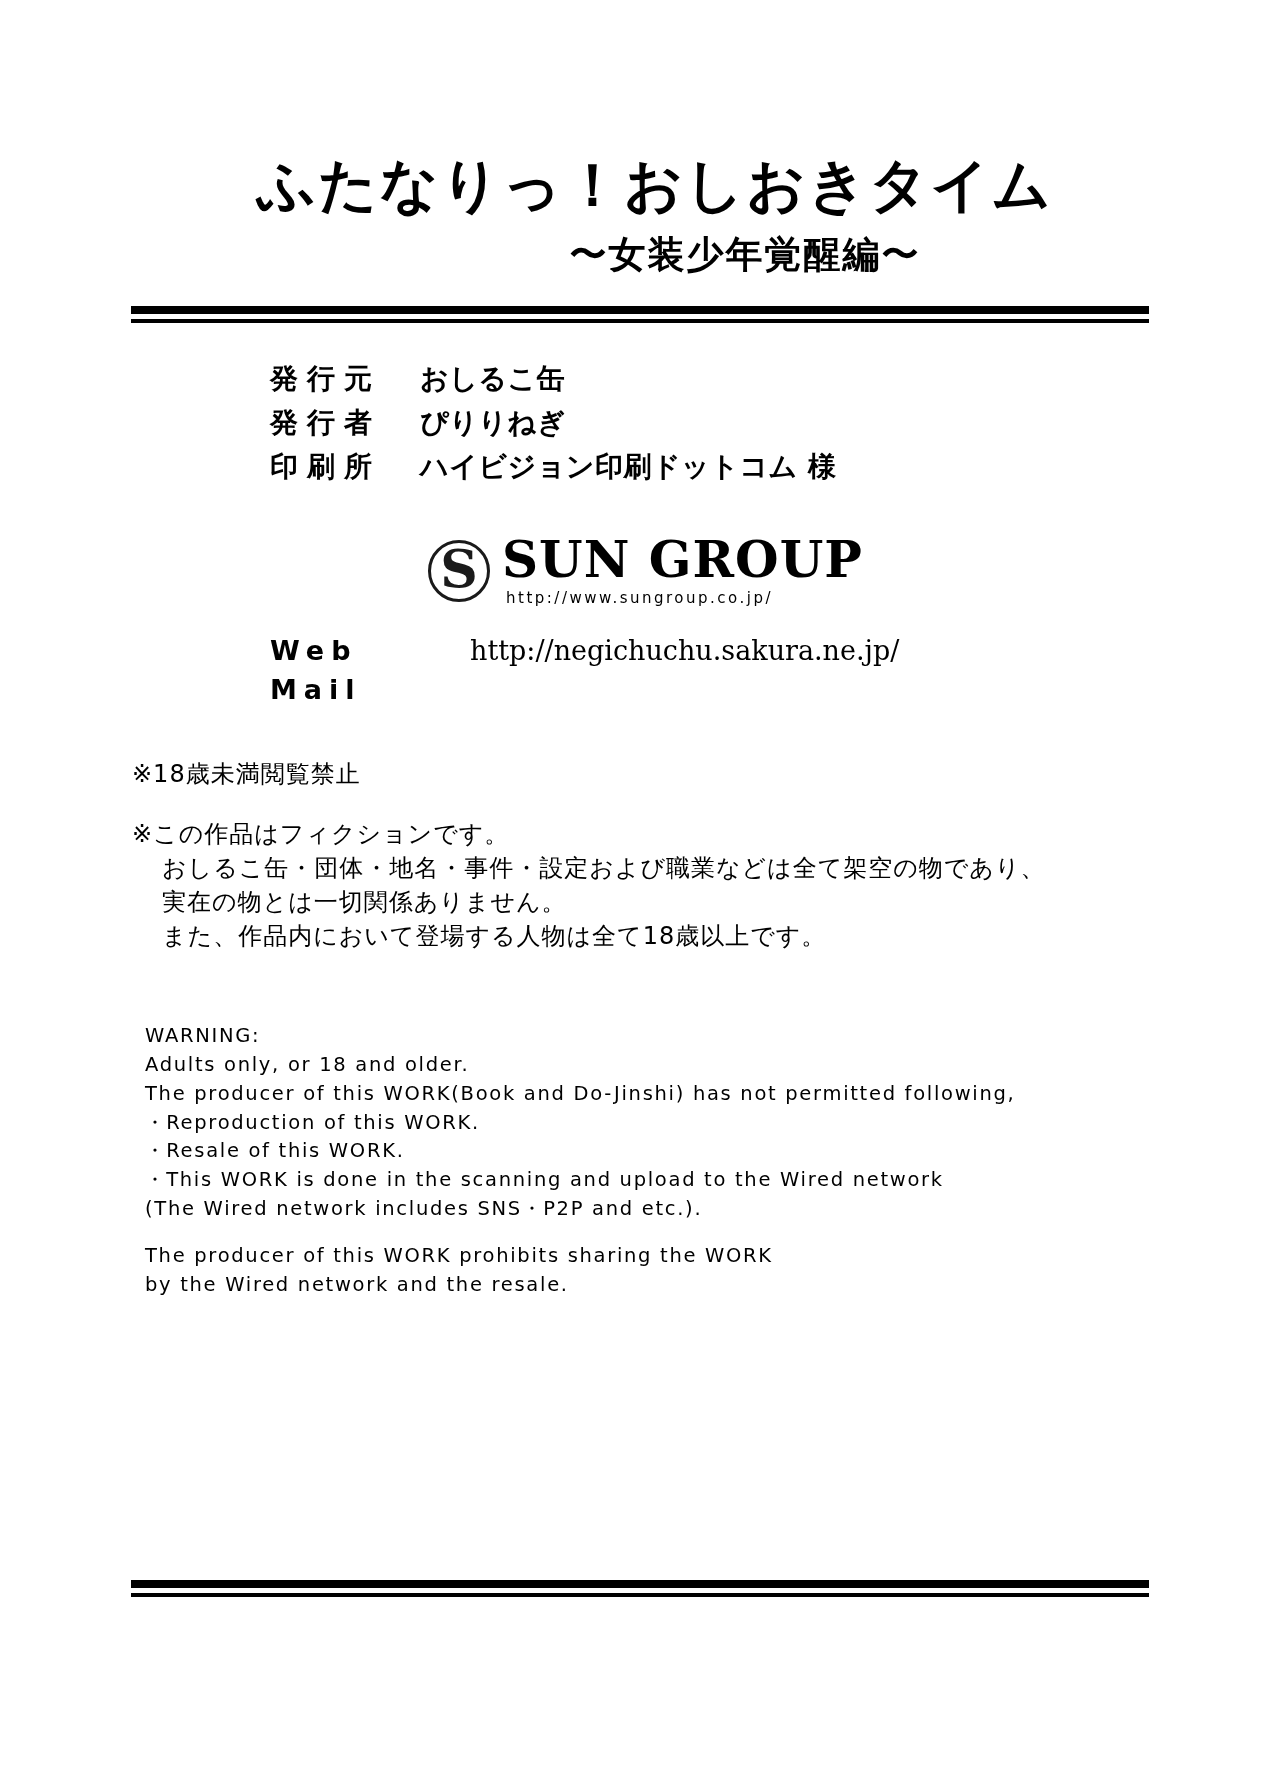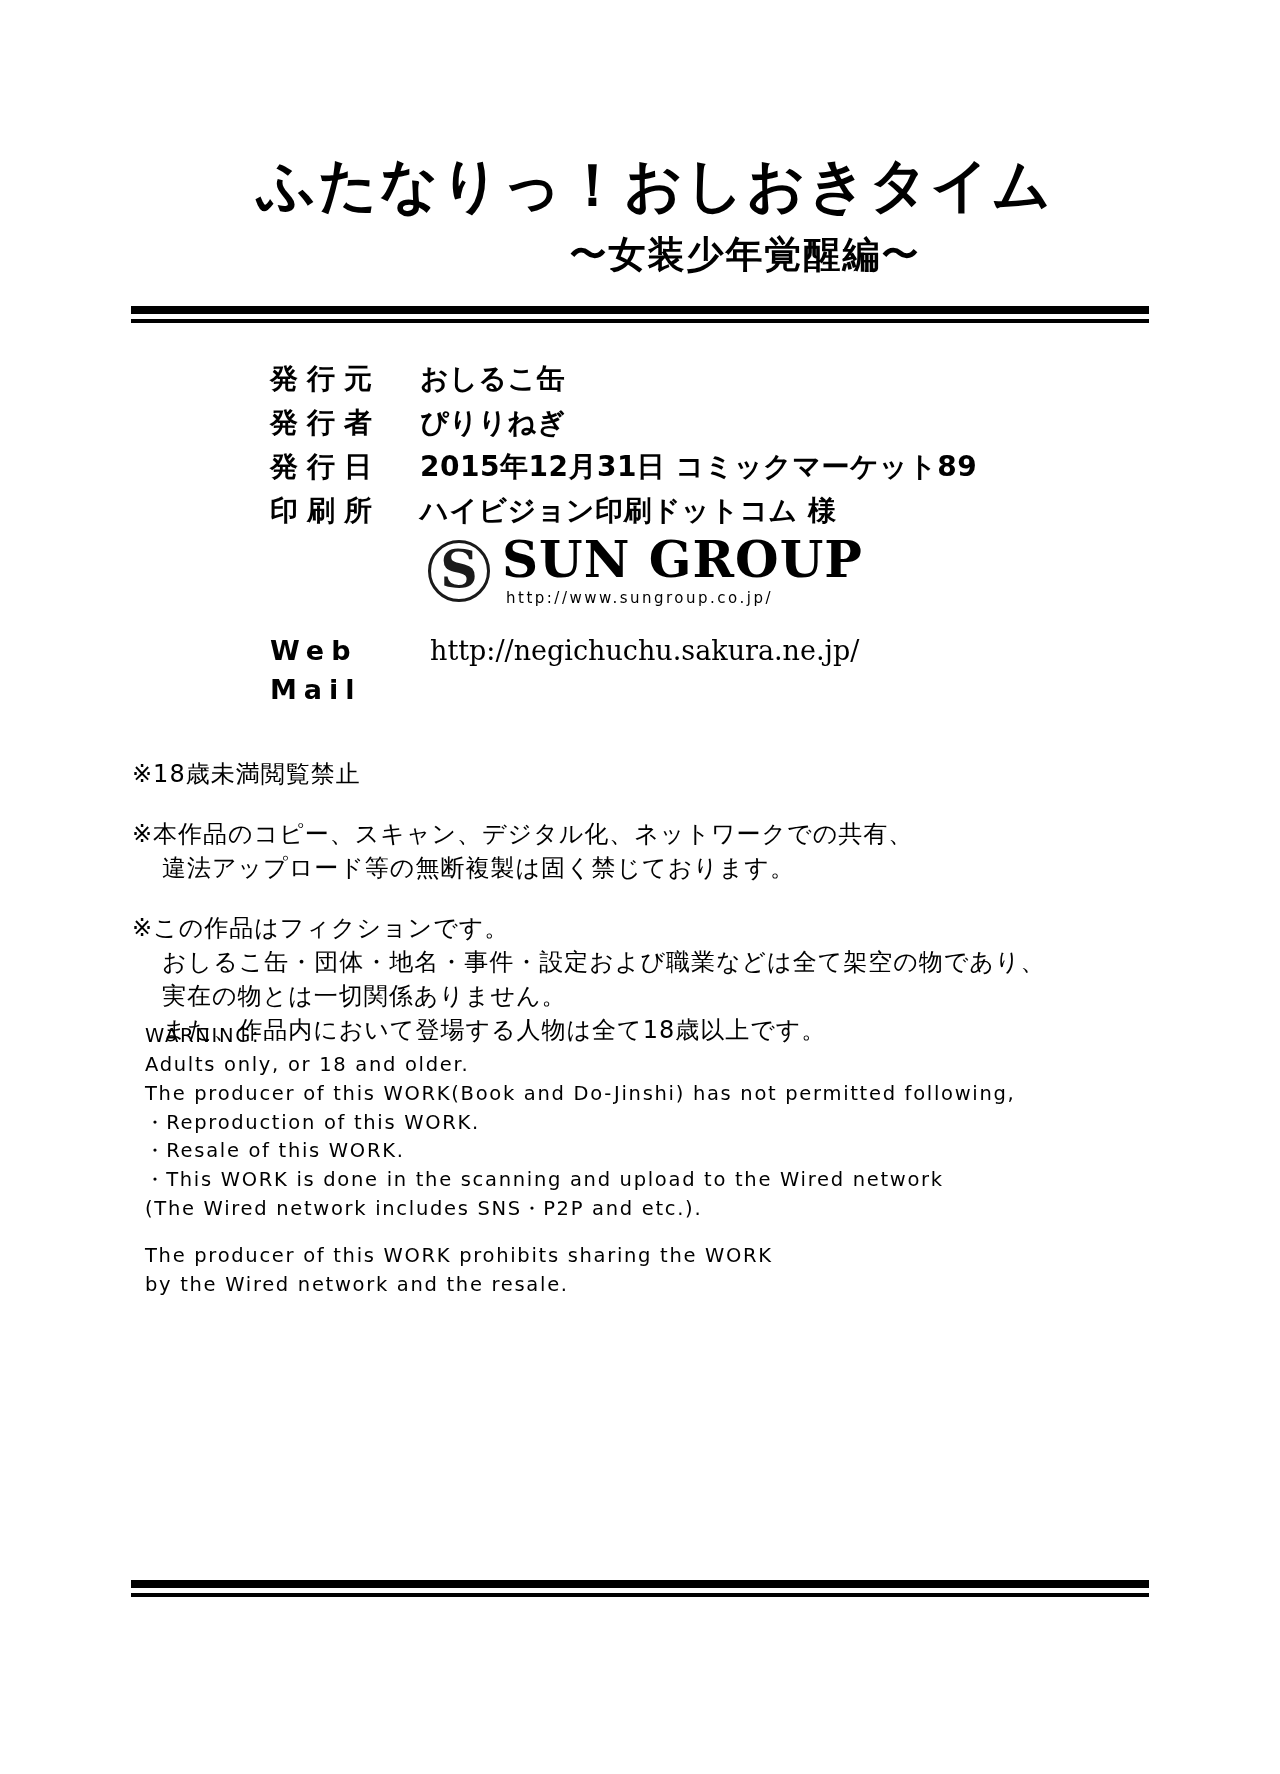--- a/index.html
+++ b/index.html
@@ -155,20 +155,21 @@
   .contact {
     position: absolute;
     left: 270px;
     top: 635px;
     width: 900px;
   }
   .contact-row {
     display: flex;
     align-items: flex-start;
     margin-bottom: 8px;
+    gap: 40px;
   }
   .contact-label {
     width: 160px;
     flex: 0 0 160px;
     font-size: 27px;
     font-weight: bold;
     letter-spacing: 7px;
   }
   .contact-value {
     font-family: "DejaVu Serif", serif;
@@ -223,24 +224,20 @@
   <div class="colophon">
     <div class="colophon-row">
       <div class="colophon-label">発行元</div>
       <div class="colophon-value">おしるこ缶</div>
     </div>
     <div class="colophon-row">
       <div class="colophon-label">発行者</div>
       <div class="colophon-value">ぴりりねぎ</div>
     </div>
     <div class="colophon-row">
-      <div class="colophon-label">発行日</div>
-      <div class="colophon-value">2015年12月31日 コミックマーケット89</div>
-    </div>
-    <div class="colophon-row">
       <div class="colophon-label">印刷所</div>
       <div class="colophon-value">ハイビジョン印刷ドットコム 様</div>
     </div>
   </div>
 
   <div class="logo-row">
     <div class="logo-mark">
       <div class="ring"></div>
       <div class="s-glyph">S</div>
     </div>
@@ -256,24 +253,20 @@
       <div class="contact-value">http://negichuchu.sakura.ne.jp/</div>
     </div>
     <div class="contact-row">
       <div class="contact-label">Mail</div>
     </div>
   </div>
 
   <div class="notes-jp">
     <div class="note-block">
       <div class="note-line">※18歳未満閲覧禁止</div>
-    </div>
-    <div class="note-block">
-      <div class="note-line">※本作品のコピー、スキャン、デジタル化、ネットワークでの共有、</div>
-      <div class="note-line note-indent">違法アップロード等の無断複製は固く禁じております。</div>
     </div>
     <div class="note-block">
       <div class="note-line">※この作品はフィクションです。</div>
       <div class="note-line note-indent">おしるこ缶・団体・地名・事件・設定および職業などは全て架空の物であり、</div>
       <div class="note-line note-indent">実在の物とは一切関係ありません。</div>
       <div class="note-line note-indent">また、作品内において登場する人物は全て18歳以上です。</div>
     </div>
   </div>
 
   <div class="warning-en">

